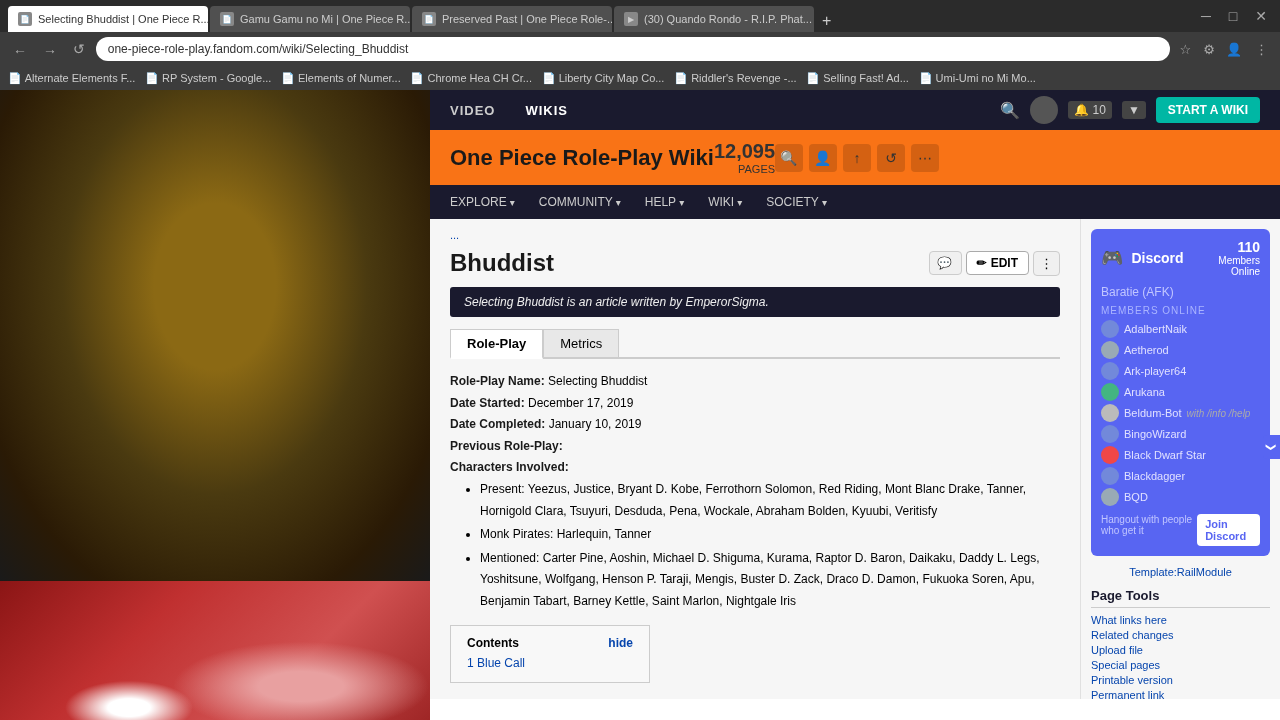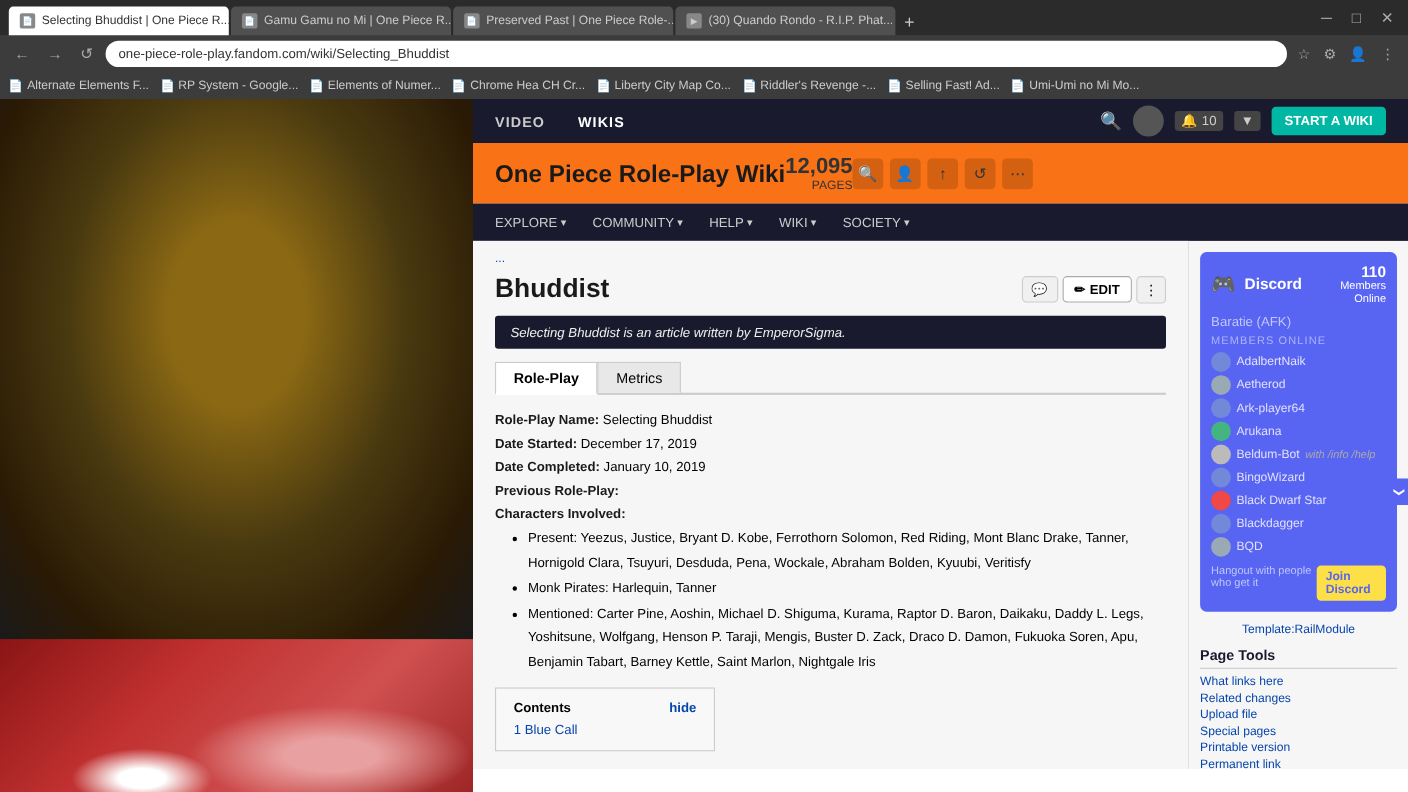--- a/index.html
+++ b/index.html
@@ -100,21 +100,21 @@
     .discord-members { font-size: 11px; text-align: right; margin-left: auto; }
     .discord-members .count { font-size: 14px; font-weight: bold; }
     .discord-server { font-size: 12px; margin-bottom: 6px; color: #c0c5ff; }
     .members-label { font-size: 10px; letter-spacing: 1px; color: #aab4ff; margin: 6px 0 4px; }
     .member-row { display: flex; align-items: center; gap: 5px; margin: 3px 0; font-size: 11px; }
     .member-avatar { width: 18px; height: 18px; border-radius: 50%; background: #7289da; flex-shrink: 0; }
     .member-name { color: #e0e0ff; }
     .member-status { color: #aaa; font-size: 10px; font-style: italic; }
     .discord-footer { margin-top: 8px; display: flex; align-items: flex-start; justify-content: space-between; }
     .discord-hangout { font-size: 10px; color: #c0c5ff; }
-    .join-discord-btn { background: #fde047; color: #5865f2; padding: 4px 8px; border-radius: 4px; font-size: 11px; font-weight: bold; cursor: pointer; }
+    .join-discord-btn { background: #ffffff; color: #5865f2; padding: 4px 8px; border-radius: 4px; font-size: 11px; font-weight: bold; cursor: pointer; }
 
     
     .page-tools-section { margin-top: 10px; }
     .page-tools-title { font-size: 13px; font-weight: bold; margin-bottom: 6px; color: #1a1a2e; border-bottom: 1px solid #ccc; padding-bottom: 4px; }
     .page-tool-link { display: block; font-size: 11px; color: #0645ad; margin: 3px 0; cursor: pointer; }
   </style>
 </head>
 <body>
 
 <div class="browser-chrome">

